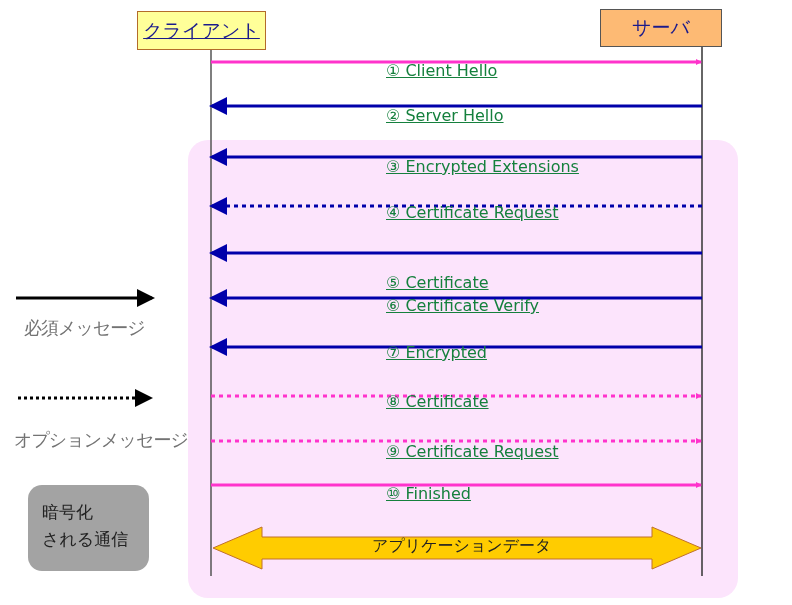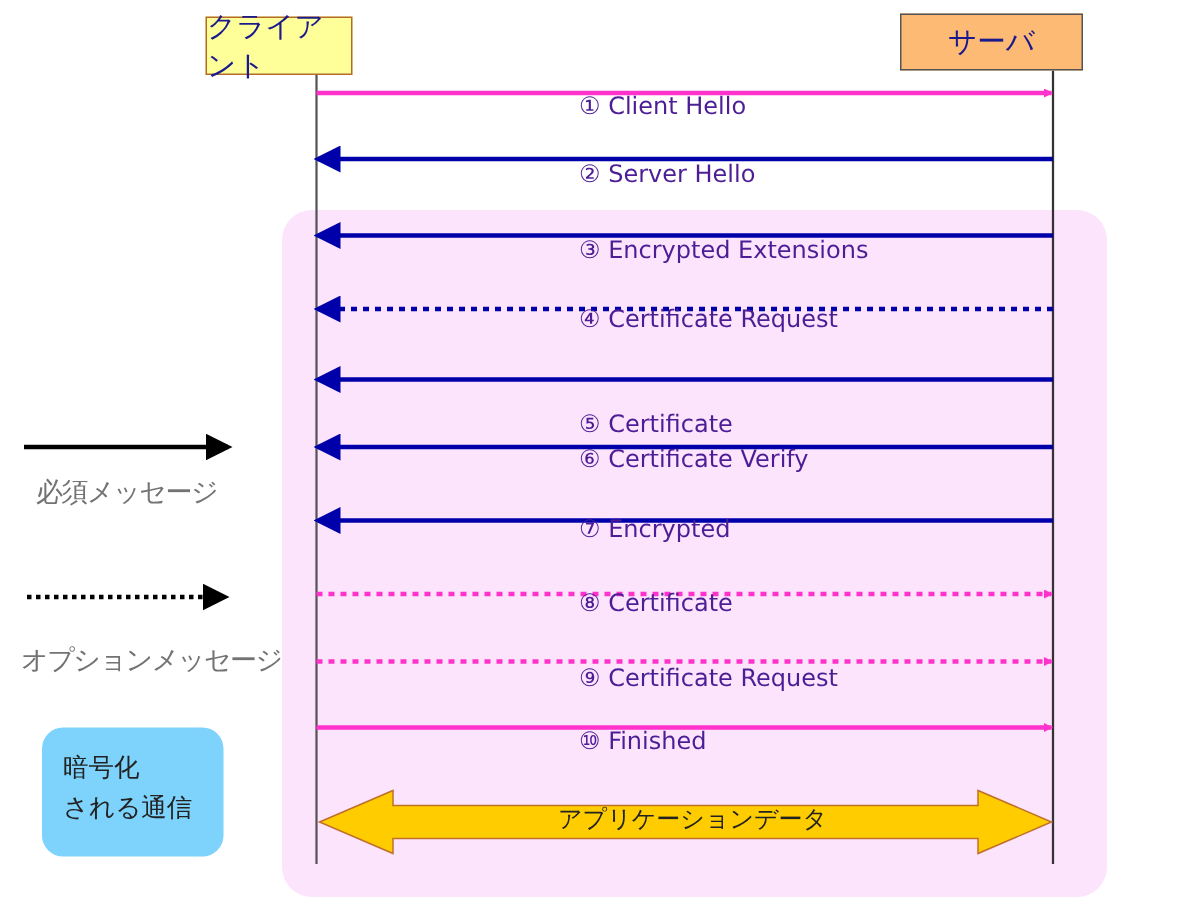--- a/index.html
+++ b/index.html
@@ -1,25 +1,25 @@
 <!DOCTYPE html>
 <html><head>
 <meta charset="utf-8">
 <style>
   html, body { margin:0; padding:0; background:#ffffff; }
   body { width:792px; height:605px; position:relative; overflow:hidden;
          font-family:"DejaVu Sans","Liberation Sans",sans-serif; }
   #diagram { position:absolute; left:0; top:0; }
   .actor { position:absolute; box-sizing:border-box; font-size:19px; color:#1a1a8c;
            display:flex; align-items:center; justify-content:center; }
-  #actor-client { left:137px; top:11px; width:98px; height:39px; background:#ffff99; border:1.5px solid #b36b2a; }
+  #actor-client { left:137px; top:11px; width:129px; height:39px; background:#ffff99; border:1.5px solid #b36b2a;text-decoration:underline; }
   #actor-server { left:600px; top:9px; width:122px; height:38px; background:#fdba74; border:1.5px solid #555555; }
-  .msg-label { position:absolute; left:386px; font-size:16px; color:#4c1d95; white-space:nowrap; }
+  .msg-label { position:absolute; left:386px; font-size:16px; color:#15803d; white-space:nowrap;text-decoration:underline; }
   .legend-label { position:absolute; font-size:18px; color:#737373; white-space:nowrap; letter-spacing:-1px; }
-  #legend-encrypted-box { position:absolute; left:28px; top:485px; width:121px; height:86px; background:#7dd3fc;
+  #legend-encrypted-box { position:absolute; left:28px; top:485px; width:121px; height:86px; background:#a3a3a3;
             border-radius:14px; box-sizing:border-box; padding:14px 0 0 14px; font-size:17px; color:#222; line-height:27px; }
   #appdata-label { position:absolute; left:372px; top:536px; font-size:16px; color:#222; white-space:nowrap; }
 </style>
 </head>
 <body>
 
 <svg id="diagram" width="792" height="605" xmlns="http://www.w3.org/2000/svg">
   <defs>
     <marker id="head-pink" markerWidth="6" markerHeight="6" refX="5" refY="3" orient="auto" markerUnits="userSpaceOnUse" viewBox="0 0 6 6">
       <path d="M0,0 L6,3 L0,6 z" fill="#ff33cc"></path>

